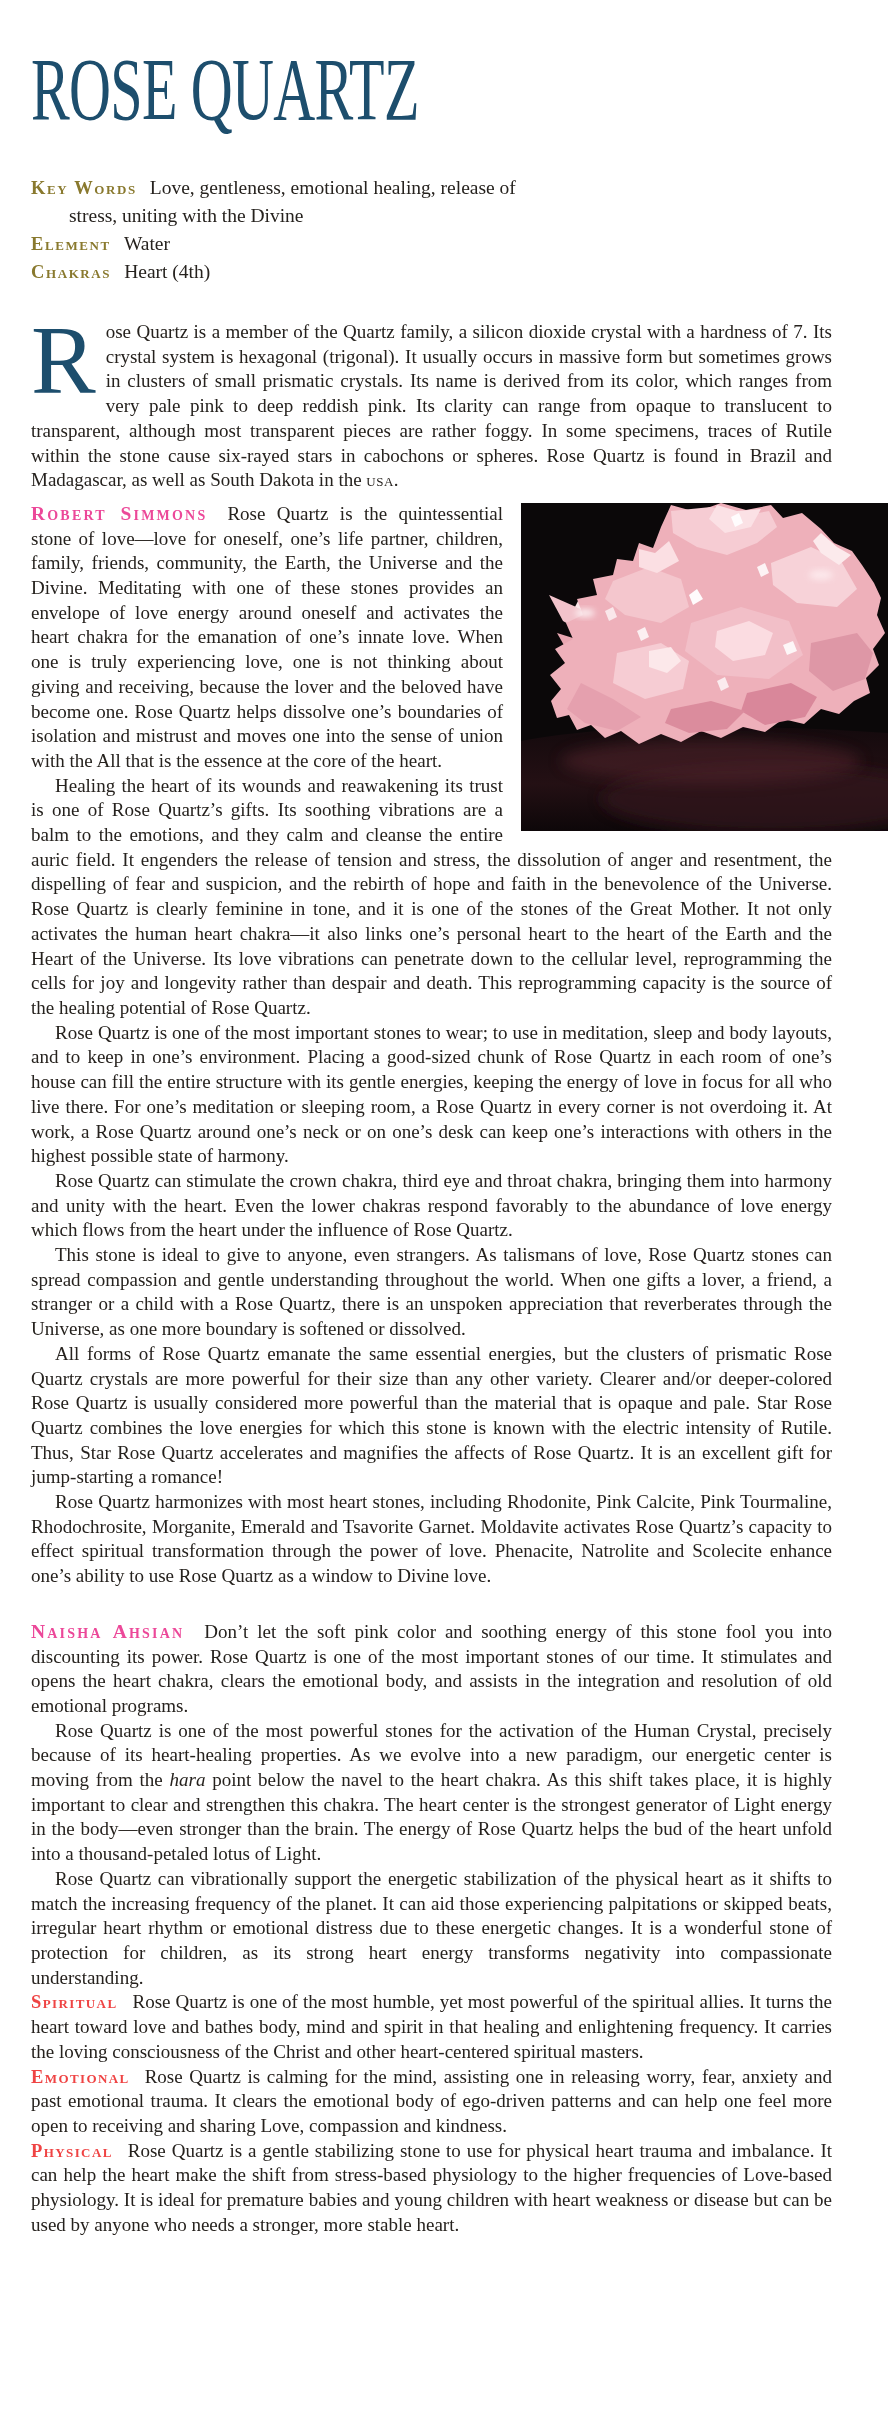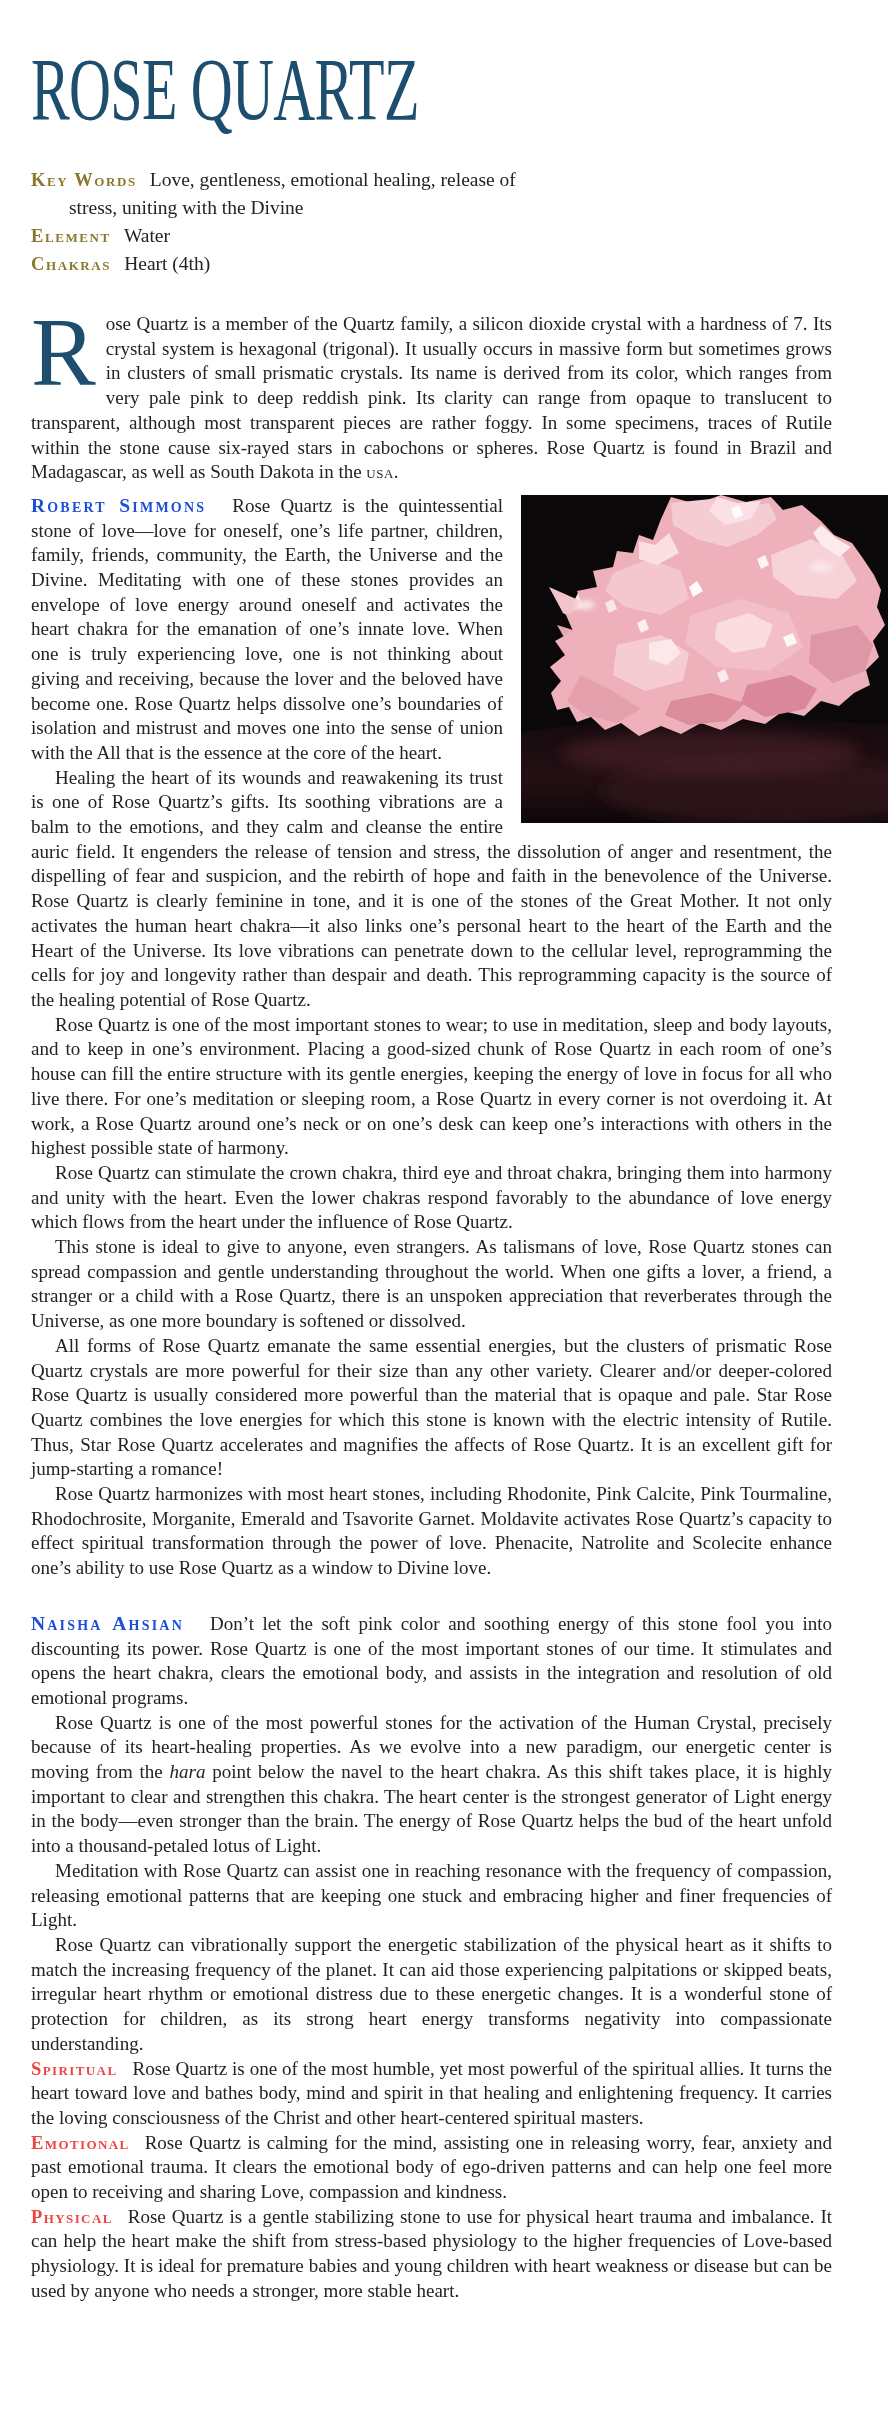--- a/index.html
+++ b/index.html
@@ -12,21 +12,21 @@
 
   
   .title{
     margin:0;padding-top:46px;
     font-size:88px;font-weight:400;line-height:1;
     color:#1d4e6d;letter-spacing:-1px;white-space:nowrap;
     transform:scaleX(0.66);transform-origin:left top;
   }
 
   
-  .meta{margin-top:32px;}
+  .meta{margin-top:40px;}
   .meta-row{
     margin:0;font-size:19.5px;line-height:28px;text-align:left;
     padding-left:38px;text-indent:-38px;
   }
   .meta-row.keywords{max-width:486px;}
   .lbl{
     font-weight:700;font-variant:small-caps;letter-spacing:1.6px;
     color:#89792e;font-size:18.5px;margin-right:13px;
   }
 
@@ -37,21 +37,21 @@
   }
   .intro{margin-top:34px !important;}
   .intro::first-letter{
     float:left;font-size:97px;line-height:71px;color:#1d4e6d;
     padding:5px 10px 0 0;font-weight:400;
   }
   .sc{font-variant:small-caps;text-transform:lowercase;letter-spacing:.5px;}
   .ind{text-indent:24px;}
   .author{
     font-weight:700;font-variant:small-caps;letter-spacing:2.2px;
-    color:#1d4ed8;font-size:19.5px;margin-right:26px;
+    color:#ec4899;font-size:19.5px;margin-right:20px;
   }
   .sublbl{
     font-weight:700;font-variant:small-caps;letter-spacing:1.4px;
     color:#ef4444;font-size:18.5px;margin-right:15px;
   }
   section.simmons{margin-top:9px;}
   section.naisha{margin-top:31px;}
 
   
   .photo-float{
@@ -140,21 +140,20 @@
       <p class="ind">Rose Quartz is one of the most important stones to wear; to use in meditation, sleep and body layouts, and to keep in one’s environment. Placing a good-sized chunk of Rose Quartz in each room of one’s house can fill the entire structure with its gentle energies, keeping the energy of love in focus for all who live there. For one’s meditation or sleeping room, a Rose Quartz in every corner is not overdoing it. At work, a Rose Quartz around one’s neck or on one’s desk can keep one’s interactions with others in the highest possible state of harmony.</p>
       <p class="ind">Rose Quartz can stimulate the crown chakra, third eye and throat chakra, bringing them into harmony and unity with the heart. Even the lower chakras respond favorably to the abundance of love energy which flows from the heart under the influence of Rose Quartz.</p>
       <p class="ind">This stone is ideal to give to anyone, even strangers. As talismans of love, Rose Quartz stones can spread compassion and gentle understanding throughout the world. When one gifts a lover, a friend, a stranger or a child with a Rose Quartz, there is an unspoken appreciation that reverberates through the Universe, as one more boundary is softened or dissolved.</p>
       <p class="ind">All forms of Rose Quartz emanate the same essential energies, but the clusters of prismatic Rose Quartz crystals are more powerful for their size than any other variety. Clearer and/or deeper-colored Rose Quartz is usually considered more powerful than the material that is opaque and pale. Star Rose Quartz combines the love energies for which this stone is known with the electric intensity of Rutile. Thus, Star Rose Quartz accelerates and magnifies the affects of Rose Quartz. It is an excellent gift for jump-starting a romance!</p>
       <p class="ind">Rose Quartz harmonizes with most heart stones, including Rhodonite, Pink Calcite, Pink Tourmaline, Rhodochrosite, Morganite, Emerald and Tsavorite Garnet. Moldavite activates Rose Quartz’s capacity to effect spiritual transformation through the power of love. Phenacite, Natrolite and Scolecite enhance one’s ability to use Rose Quartz as a window to Divine love.</p>
     </section>
 
     <section class="naisha">
       <p class="lead"><span class="author">Naisha Ahsian</span><span>Don’t let the soft pink color and soothing energy of this stone fool you into discounting its power. Rose Quartz is one of the most important stones of our time. It stimulates and opens the heart chakra, clears the emotional body, and assists in the integration and resolution of old emotional programs.</span></p>
       <p class="ind"><span>Rose Quartz is one of the most powerful stones for the activation of the Human Crystal, precisely because of its heart-healing properties. As we evolve into a new paradigm, our energetic center is moving from the </span><i>hara</i><span> point below the navel to the heart chakra. As this shift takes place, it is highly important to clear and strengthen this chakra. The heart center is the strongest generator of Light energy in the body—even stronger than the brain. The energy of Rose Quartz helps the bud of the heart unfold into a thousand-petaled lotus of Light.</span></p>
-      <p class="ind">Meditation with Rose Quartz can assist one in reaching resonance with the frequency of compassion, releasing emotional patterns that are keeping one stuck and embracing higher and finer frequencies of Light.</p>
       <p class="ind">Rose Quartz can vibrationally support the energetic stabilization of the physical heart as it shifts to match the increasing frequency of the planet. It can aid those experiencing palpitations or skipped beats, irregular heart rhythm or emotional distress due to these energetic changes. It is a wonderful stone of protection for children, as its strong heart energy transforms negativity into compassionate understanding.</p>
 
       <p><span class="sublbl">Spiritual</span><span>Rose Quartz is one of the most humble, yet most powerful of the spiritual allies. It turns the heart toward love and bathes body, mind and spirit in that healing and enlightening frequency. It carries the loving consciousness of the Christ and other heart-centered spiritual masters.</span></p>
       <p><span class="sublbl">Emotional</span><span>Rose Quartz is calming for the mind, assisting one in releasing worry, fear, anxiety and past emotional trauma. It clears the emotional body of ego-driven patterns and can help one feel more open to receiving and sharing Love, compassion and kindness.</span></p>
       <p><span class="sublbl">Physical</span><span>Rose Quartz is a gentle stabilizing stone to use for physical heart trauma and imbalance. It can help the heart make the shift from stress-based physiology to the higher frequencies of Love-based physiology. It is ideal for premature babies and young children with heart weakness or disease but can be used by anyone who needs a stronger, more stable heart.</span></p>
     </section>
 
   </div>
 </div>
 

